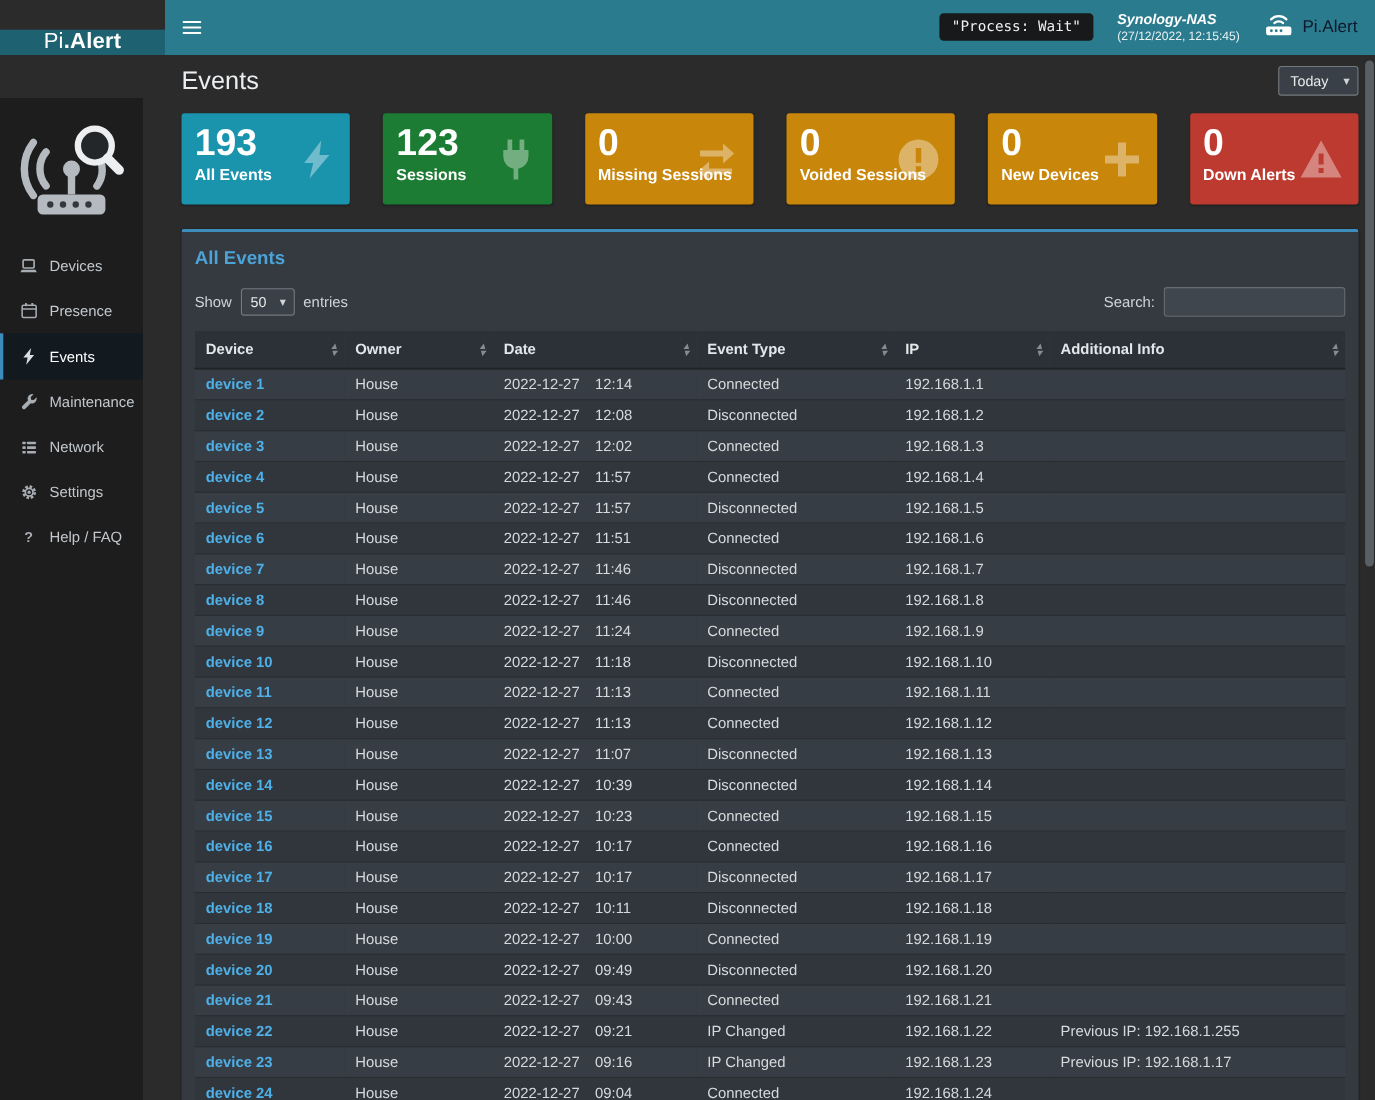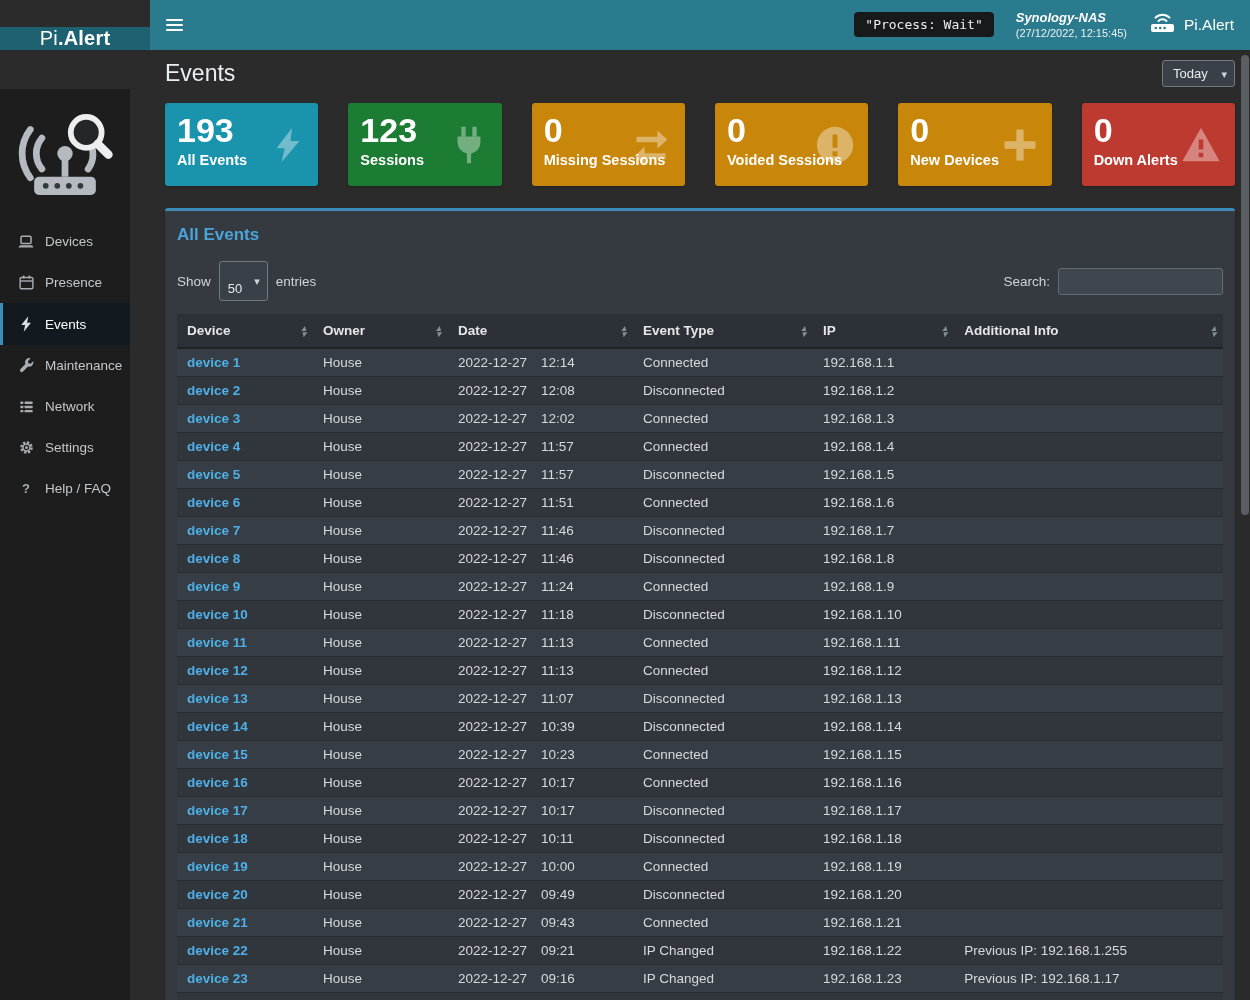--- a/index.html
+++ b/index.html
@@ -14,21 +14,21 @@
   .topbar-main { flex:1; background:#2a7b8d; display:flex; align-items:center; }
   .hamburger { padding:0 16px; height:50px; display:flex; flex-direction:column; justify-content:center;
                gap:3px; cursor:pointer; }
   .hamburger i { display:block; width:17px; height:2px; background:#fff; border-radius:1px; }
   .topbar-right { margin-left:auto; display:flex; align-items:center; gap:22px; padding-right:16px; }
   .proc-badge { font-family:"DejaVu Sans Mono", monospace; font-size:13px; background:#17191b;
                 color:#eef0f1; padding:5px 11px; border-radius:4px; white-space:nowrap; }
   .hostinfo { color:#fff; line-height:1.35; }
   .hostinfo .hn { font-weight:bold; font-size:13px;font-style:italic; }
   .hostinfo .ht { font-size:11px; color:#eaf2f4; }
-  .tb-brand { display:flex; align-items:center; gap:8px; color:#ffffff; font-size:15.5px; }
+  .tb-brand { display:flex; align-items:center; gap:8px; color:#0f172a; font-size:15.5px; }
 
   
   .sidebar { position:fixed; top:50px; left:0; bottom:0; width:130px; background:#1d1d1d; z-index:10;margin-top:39px; }
   .logo-wrap { padding:16px 0 14px; display:flex; justify-content:center; }
   .side-item { display:flex; align-items:center; gap:10px; padding:13px 12px 13px 14px; color:#c3c8cd;
                font-size:13.5px; cursor:pointer; border-left:3px solid transparent; }
   .side-item.active { background:#121a20; border-left-color:#3c8dbc; color:#fff; }
   .side-item .ic { width:18px; min-width:18px; text-align:center; color:#a7adb3; display:inline-flex;
                    justify-content:center; align-items:center; font-size:13px; font-weight:bold; }
   .side-item.active .ic { color:#d9dee2; }
@@ -37,21 +37,21 @@
   .content { margin-left:150px; padding:58px 15px 0; }
   .header-row { display:flex; justify-content:space-between; align-items:center; margin:2px 0 16px; }
   .page-title { font-size:23px; font-weight:400; color:#eceff1; }
 
   .sel { position:relative; display:inline-block; }
   .sel select { appearance:none; -webkit-appearance:none; background:#3a4047; color:#e8eaec;
                 border:1px solid #73797f; border-radius:3px; padding:5px 26px 5px 10px; font-size:13px;
                 font-family:"Liberation Sans", sans-serif; cursor:pointer; }
   .sel::after { content:"▾"; position:absolute; right:8px; top:50%; transform:translateY(-50%);
                 color:#cfd4d9; font-size:11px; pointer-events:none; }
-  .sel.small select { padding:19px 24px 4px 8px; }
+  .sel.small select { padding:4px 24px 4px 8px; }
 
   
   .cards { display:flex; gap:30px; margin-bottom:22px; }
   .card { flex:1; height:83px; border-radius:3px; position:relative; padding:9px 12px; color:#fff;
           overflow:hidden; box-shadow:0 1px 2px rgba(0,0,0,.25); }
   .card .num { font-size:34px; font-weight:bold; line-height:1.1; }
   .card .lbl { font-size:14.5px; font-weight:600; margin-top:3px; }
   .card .big-icon { position:absolute; right:12px; top:50%; transform:translateY(-50%);
                     color:rgba(255,255,255,.38); }
   .card .big-icon svg { display:block; }

